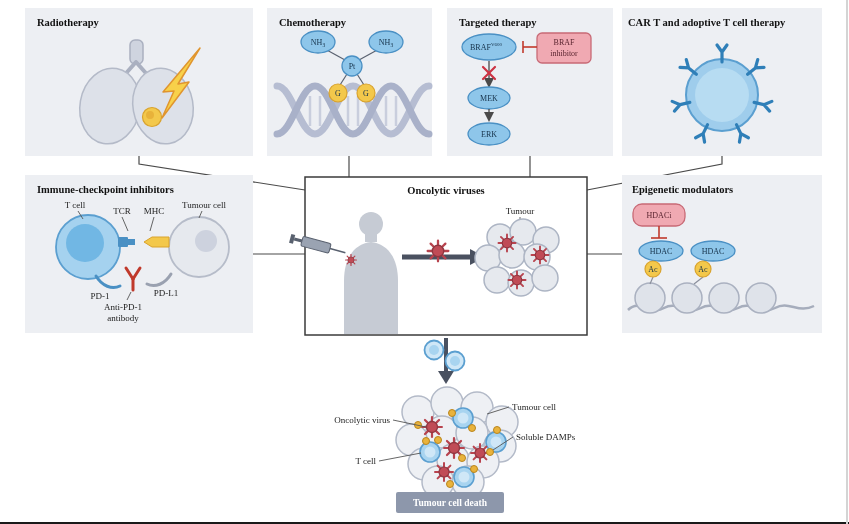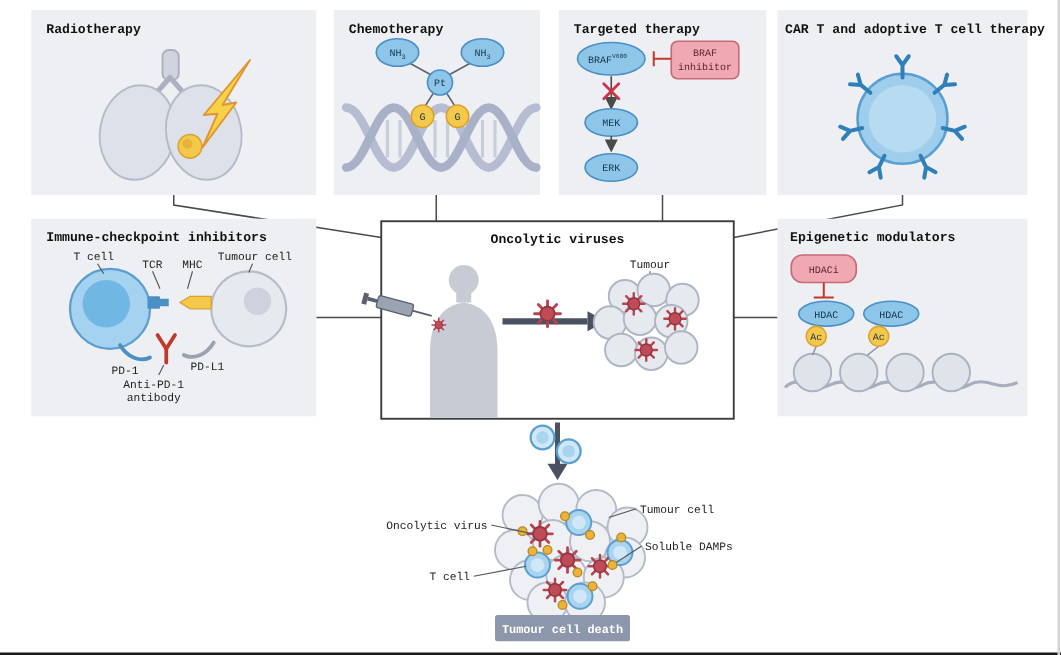--- a/index.html
+++ b/index.html
@@ -1,17 +1,17 @@
 <!DOCTYPE html>
 <html><head>
 <meta charset="utf-8">
 <style>
   html,body{margin:0;padding:0;background:#fff;}
   .canvas{position:relative;width:849px;height:524px;background:#ffffff;overflow:hidden;
-          font-family:Liberation Mono, monospace;}
+          font-family:Liberation Serif, serif;}
   svg{position:absolute;left:0;top:0;}
   .ptitle{font-weight:bold;font-size:10.5px;fill:#111;}
   .lbl{font-size:9px;fill:#1c1c1c;}
   .node{font-size:8px;fill:#16324a;}
   .badge-text{font-size:9.5px;font-weight:bold;fill:#ffffff;}
   .pink-text{font-size:8px;fill:#5a2530;}
 </style>
 </head>
 <body>
 

